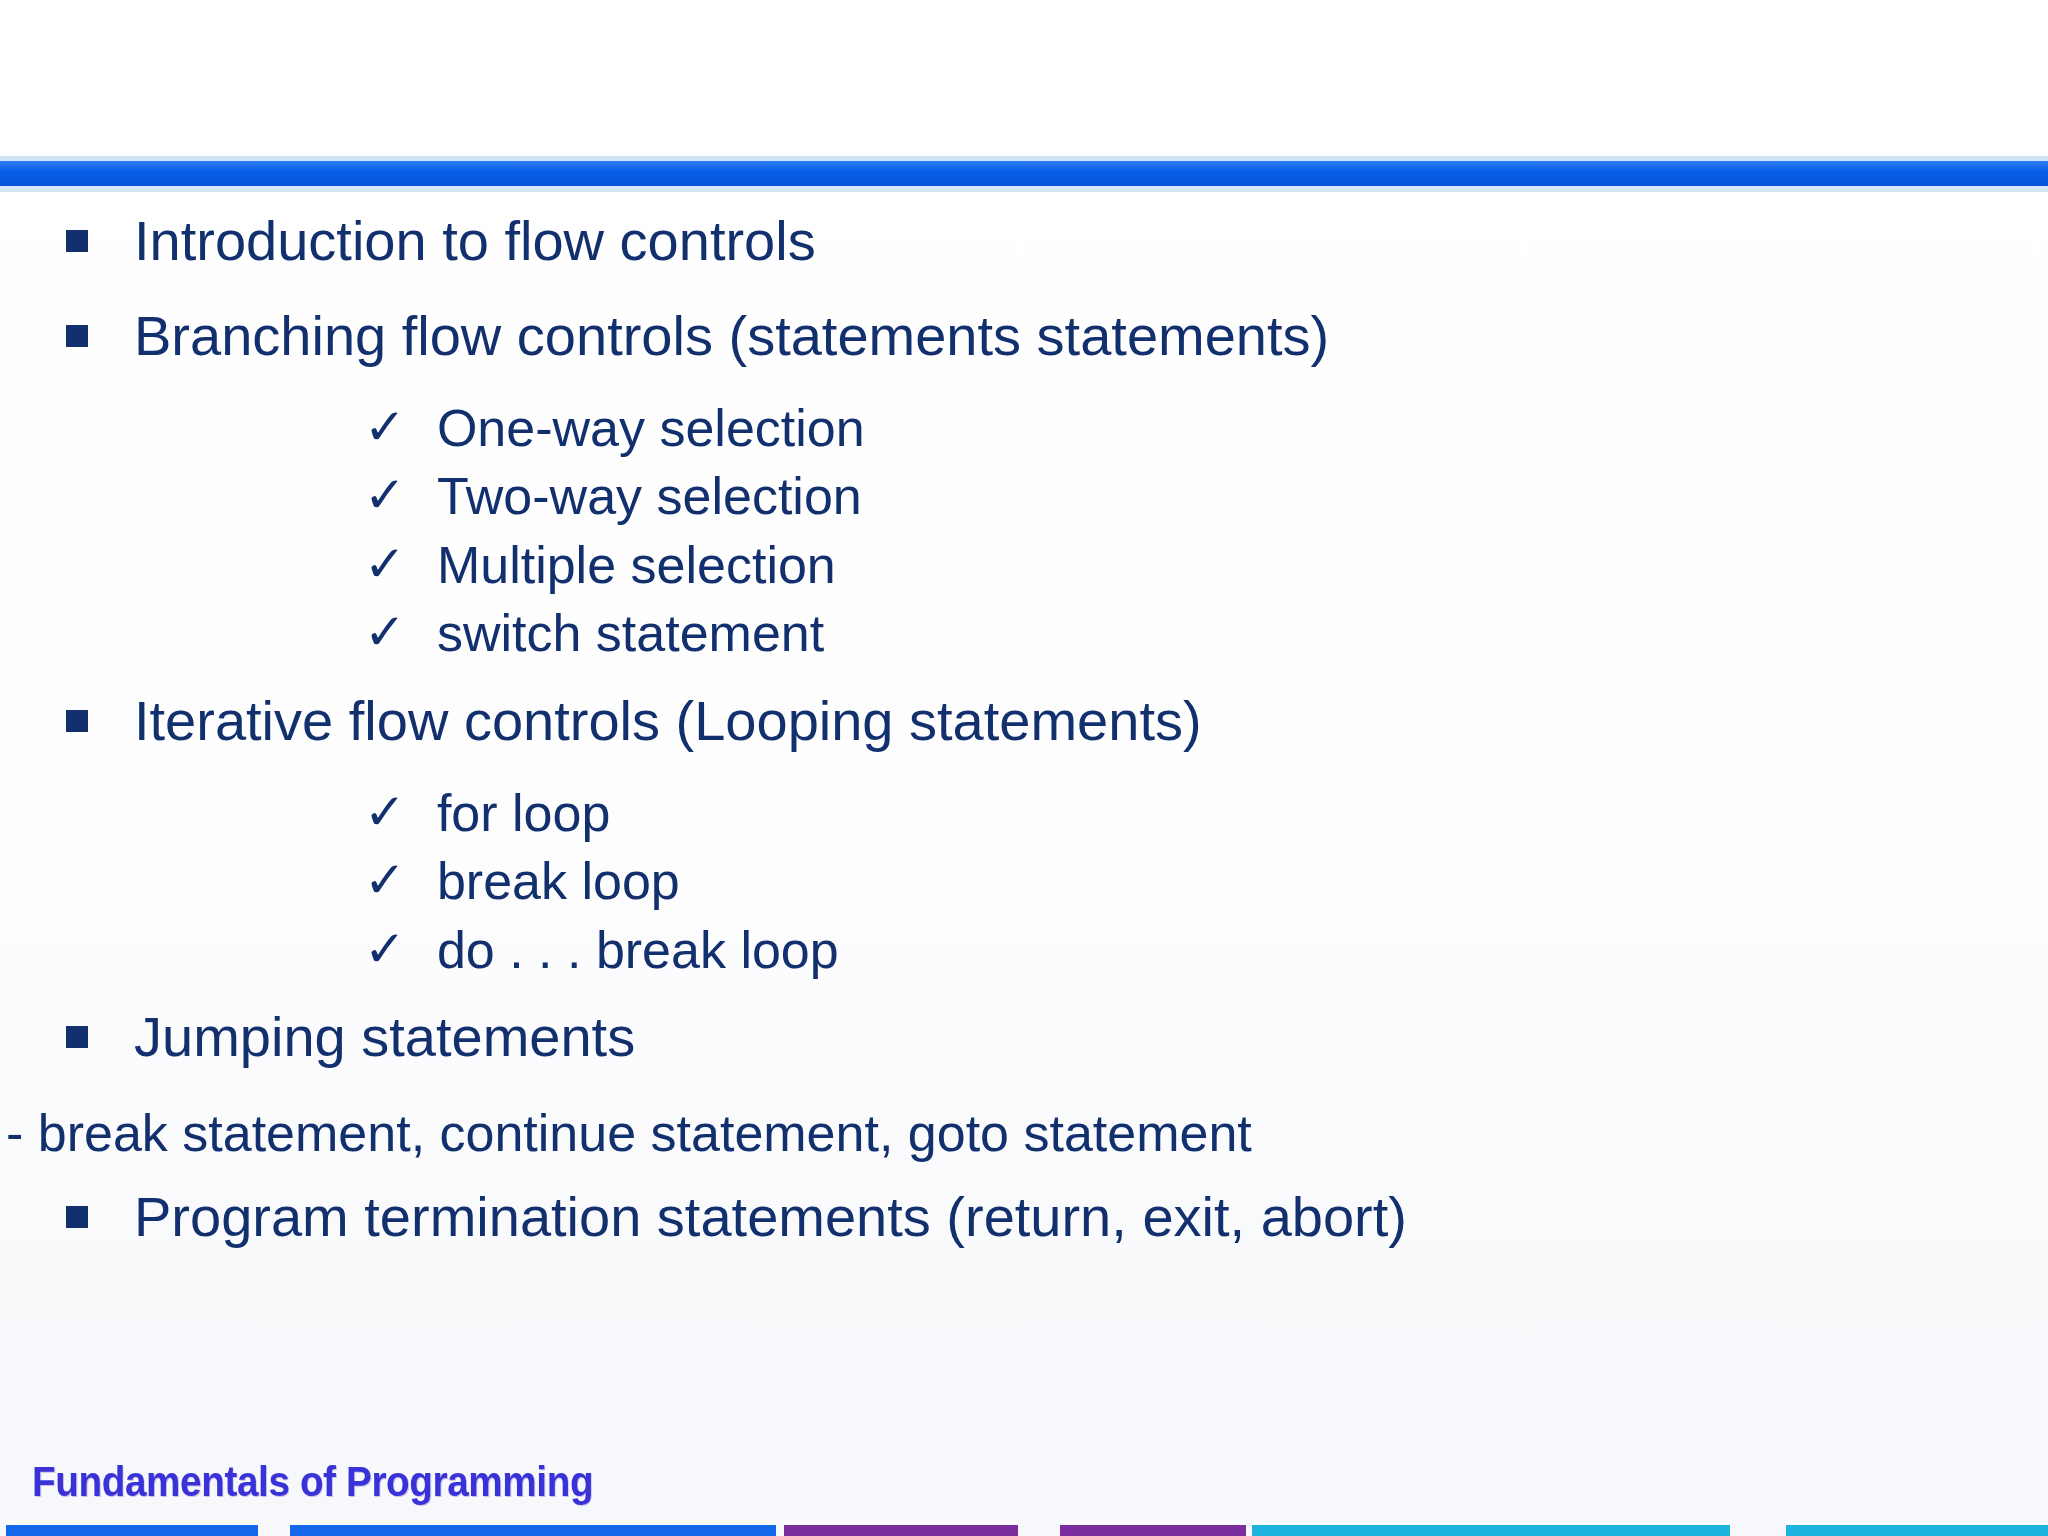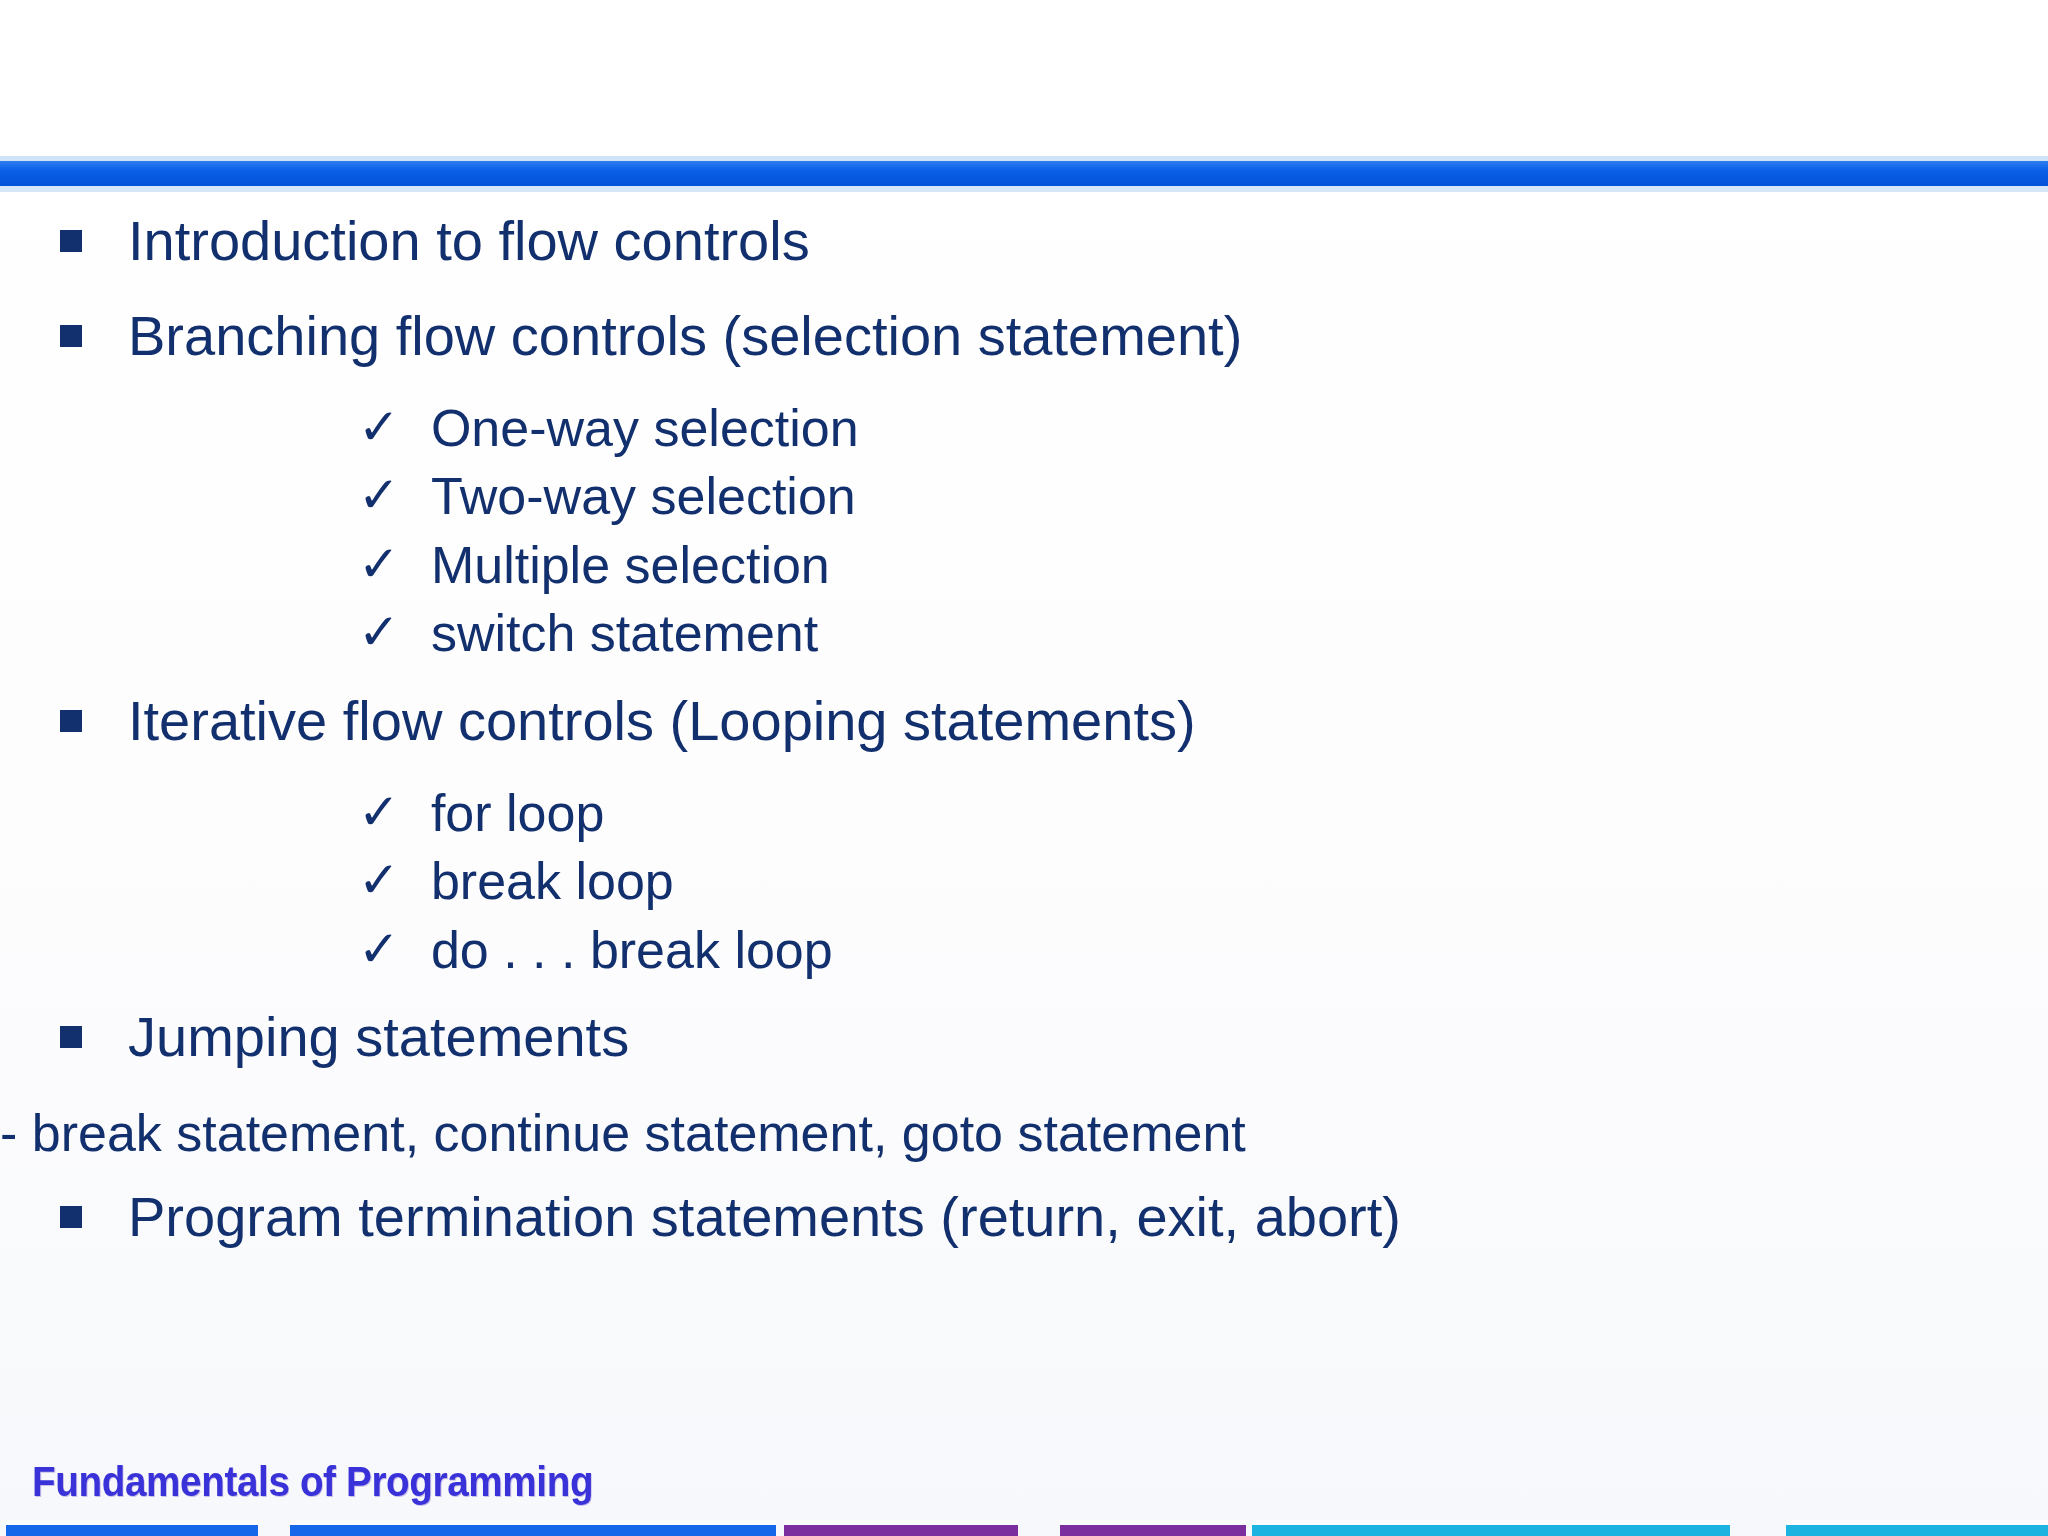--- a/index.html
+++ b/index.html
@@ -60,21 +60,21 @@
   }
   #title-divider .edge-bottom {
     position: absolute; left: 0; top: 30px;
     width: 100%; height: 6px;
     background: #d4e6f8;
   }
 
   
   #body-area {
     position: absolute;
-    left: 0;
+    left: 6px;
     top: 205px;
     width: 1692px;
     height: 1230px;
     color: #0f2a63;
   }
 
   .lvl1 {
     position: relative;
     display: flex;
     align-items: flex-start;
@@ -181,21 +181,21 @@
 
   <div id="body-area">
 
     <div class="lvl1">
       <span class="sq-bullet"></span>
       <span class="lvl1-text">Introduction to flow controls</span>
     </div>
 
     <div class="lvl1">
       <span class="sq-bullet"></span>
-      <span class="lvl1-text">Branching flow controls (selection statement)</span>
+      <span class="lvl1-text">Branching flow controls (statements statements)</span>
     </div>
     <div class="sublist">
       <div class="lvl2">
         <span class="chk">✓</span>
         <span class="lvl2-text">One-way selection</span>
       </div>
       <div class="lvl2">
         <span class="chk">✓</span>
         <span class="lvl2-text">Two-way selection</span>
       </div>

